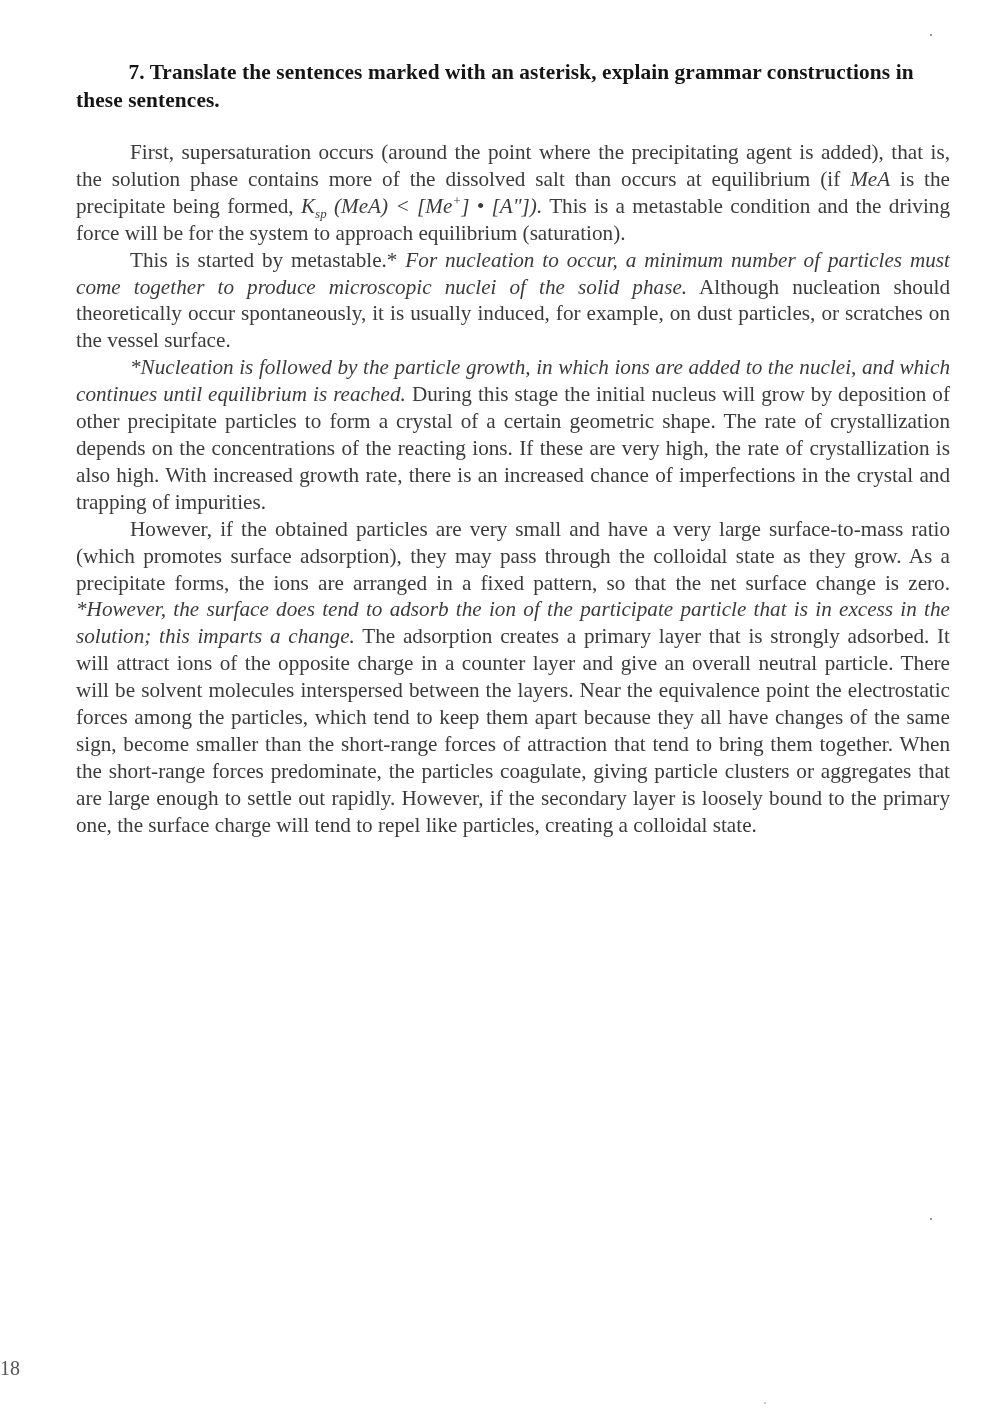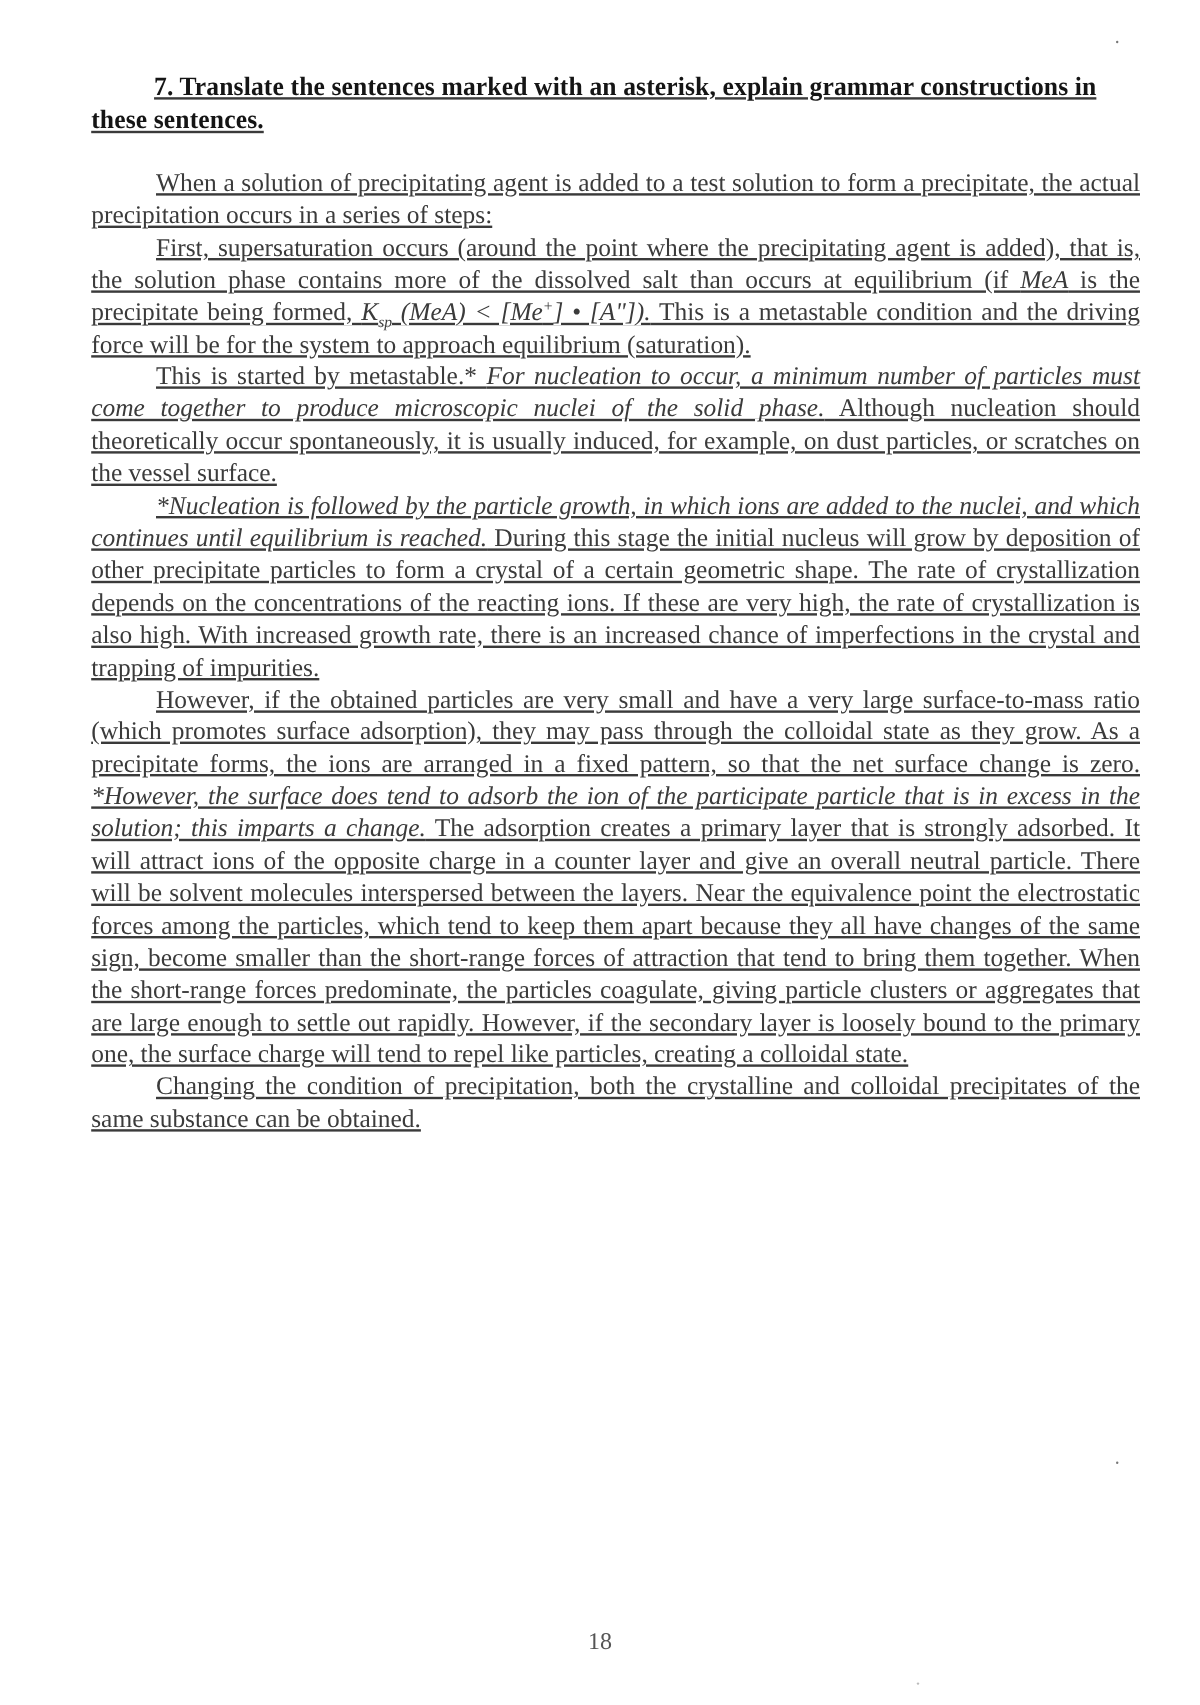--- a/index.html
+++ b/index.html
@@ -13,21 +13,20 @@
       position: relative;
       overflow: hidden;
       font-family: "Liberation Serif", "DejaVu Serif", serif;
       color: #3a3a3a;
     }
     .page {
       position: absolute;
       left: 76px;
       top: 58px;
       width: 874px;
-      text-decoration: underline;
     }
     .heading {
       font-family: "Liberation Serif", serif;
       font-weight: bold;
       font-size: 22px;
       line-height: 28px;
       color: #151515;
       text-indent: 54px;
       margin: 0 0 25px 0;
       letter-spacing: 0.1px;
@@ -51,50 +50,47 @@
     }
     sub, sup {
       font-size: 13px;
       line-height: 0;
     }
     .page-number {
       position: absolute;
       left: 0;
       width: 1000px;
       top: 1357px;
-      text-align: center;
       font-size: 20px;
       color: #555;
     }
     .speck {
       position: absolute;
       width: 2px;
       height: 2px;
       background: #777;
       border-radius: 1px;
     }
   </style>
 </head>
 <body>
 
 <div class="page">
   <h2 class="heading">7. Translate the sentences marked with an asterisk, explain grammar constructions in these sentences.</h2>
 
   <div class="body-text">
-    <p class="first">When a solution of precipitating agent is added to a test solution to form a precipitate, the actual precipitation occurs in a series of steps:</p>
 
     <p><span>First, supersaturation occurs (around the point where the precipitating agent is added), that is, the solution phase contains more of the dissolved salt than occurs at equilibrium (if </span><em>MeA</em><span> is the precipitate being formed, </span><em><span>K</span><sub>sp</sub><span> (MeA) &lt; [Me</span><sup>+</sup><span>] • [A"]).</span></em><span> This is a metastable condition and the driving force will be for the system to approach equilibrium (saturation).</span></p>
 
     <p><span>This is started by metastable.* </span><em>For nucleation to occur, a minimum number of particles must come together to produce microscopic nuclei of the solid phase.</em><span> Although nucleation should theoretically occur spontaneously, it is usually induced, for example, on dust particles, or scratches on the vessel surface.</span></p>
 
     <p><em>*Nucleation is followed by the particle growth, in which ions are added to the nuclei, and which continues until equilibrium is reached.</em><span> During this stage the initial nucleus will grow by deposition of other precipitate particles to form a crystal of a certain geometric shape. The rate of crystallization depends on the concentrations of the reacting ions. If these are very high, the rate of crystallization is also high. With increased growth rate, there is an increased chance of imperfections in the crystal and trapping of impurities.</span></p>
 
     <p><span>However, if the obtained particles are very small and have a very large surface-to-mass ratio (which promotes surface adsorption), they may pass through the colloidal state as they grow. As a precipitate forms, the ions are arranged in a fixed pattern, so that the net surface change is zero. </span><em>*However, the surface does tend to adsorb the ion of the participate particle that is in excess in the solution; this imparts a change.</em><span> The adsorption creates a primary layer that is strongly adsorbed. It will attract ions of the opposite charge in a counter layer and give an overall neutral particle. There will be solvent molecules interspersed between the layers. Near the equivalence point the electrostatic forces among the particles, which tend to keep them apart because they all have changes of the same sign, become smaller than the short-range forces of attraction that tend to bring them together. When the short-range forces predominate, the particles coagulate, giving particle clusters or aggregates that are large enough to settle out rapidly. However, if the secondary layer is loosely bound to the primary one, the surface charge will tend to repel like particles, creating a colloidal state.</span></p>
 
-    <p>Changing the condition of precipitation, both the crystalline and colloidal precipitates of the same substance can be obtained.</p>
   </div>
 </div>
 
 <div class="speck" style="left:930px; top:34px;"></div>
 <div class="speck" style="left:930px; top:1218px;"></div>
 <div class="speck" style="left:764px; top:1402px; background:#bbb;"></div>
 
 <div class="page-number">18</div>
 
 </body></html>

